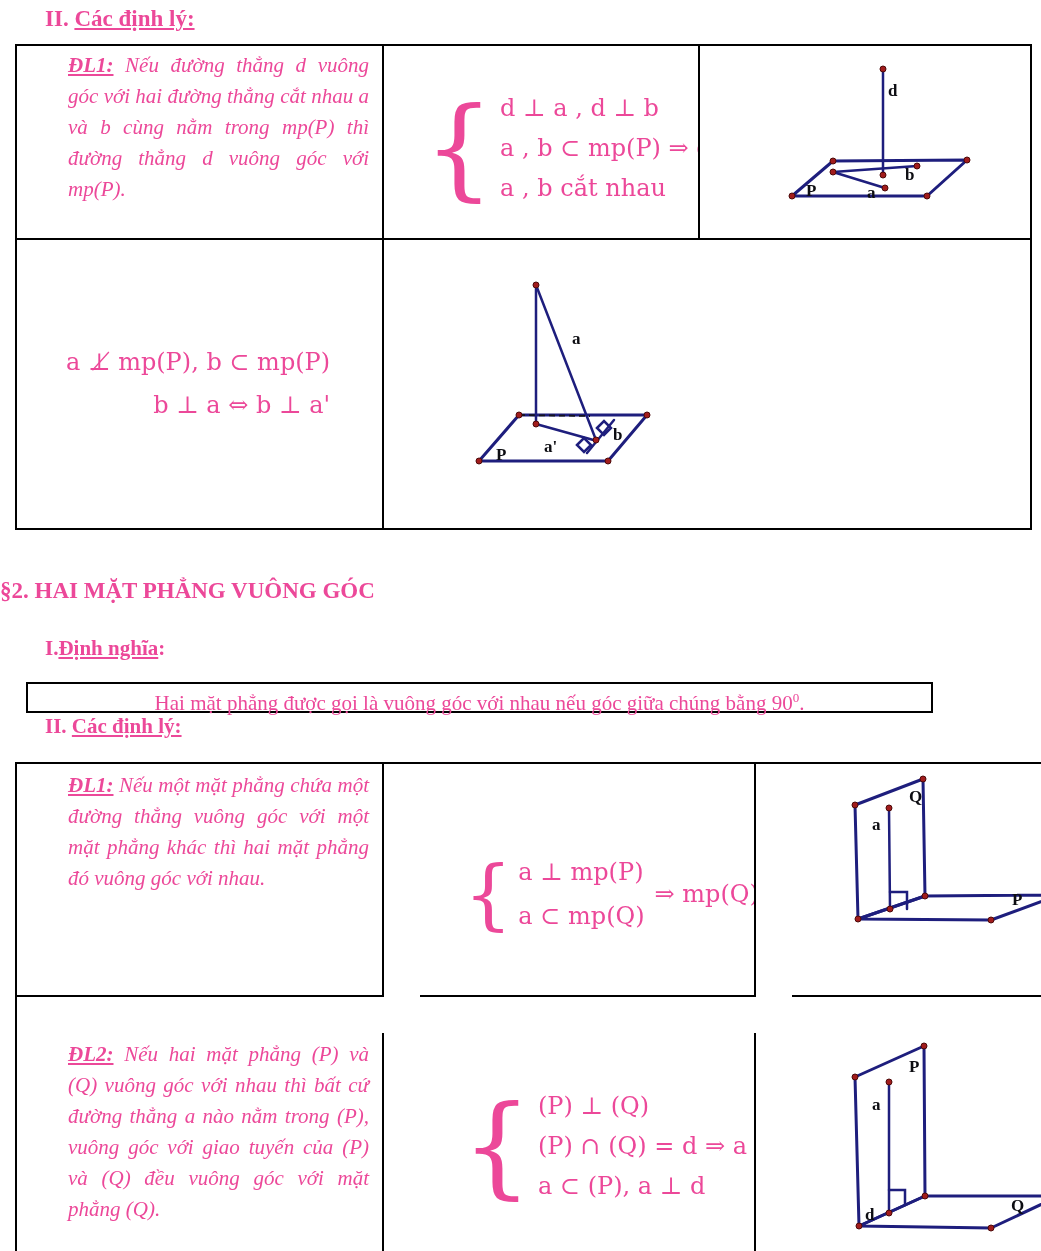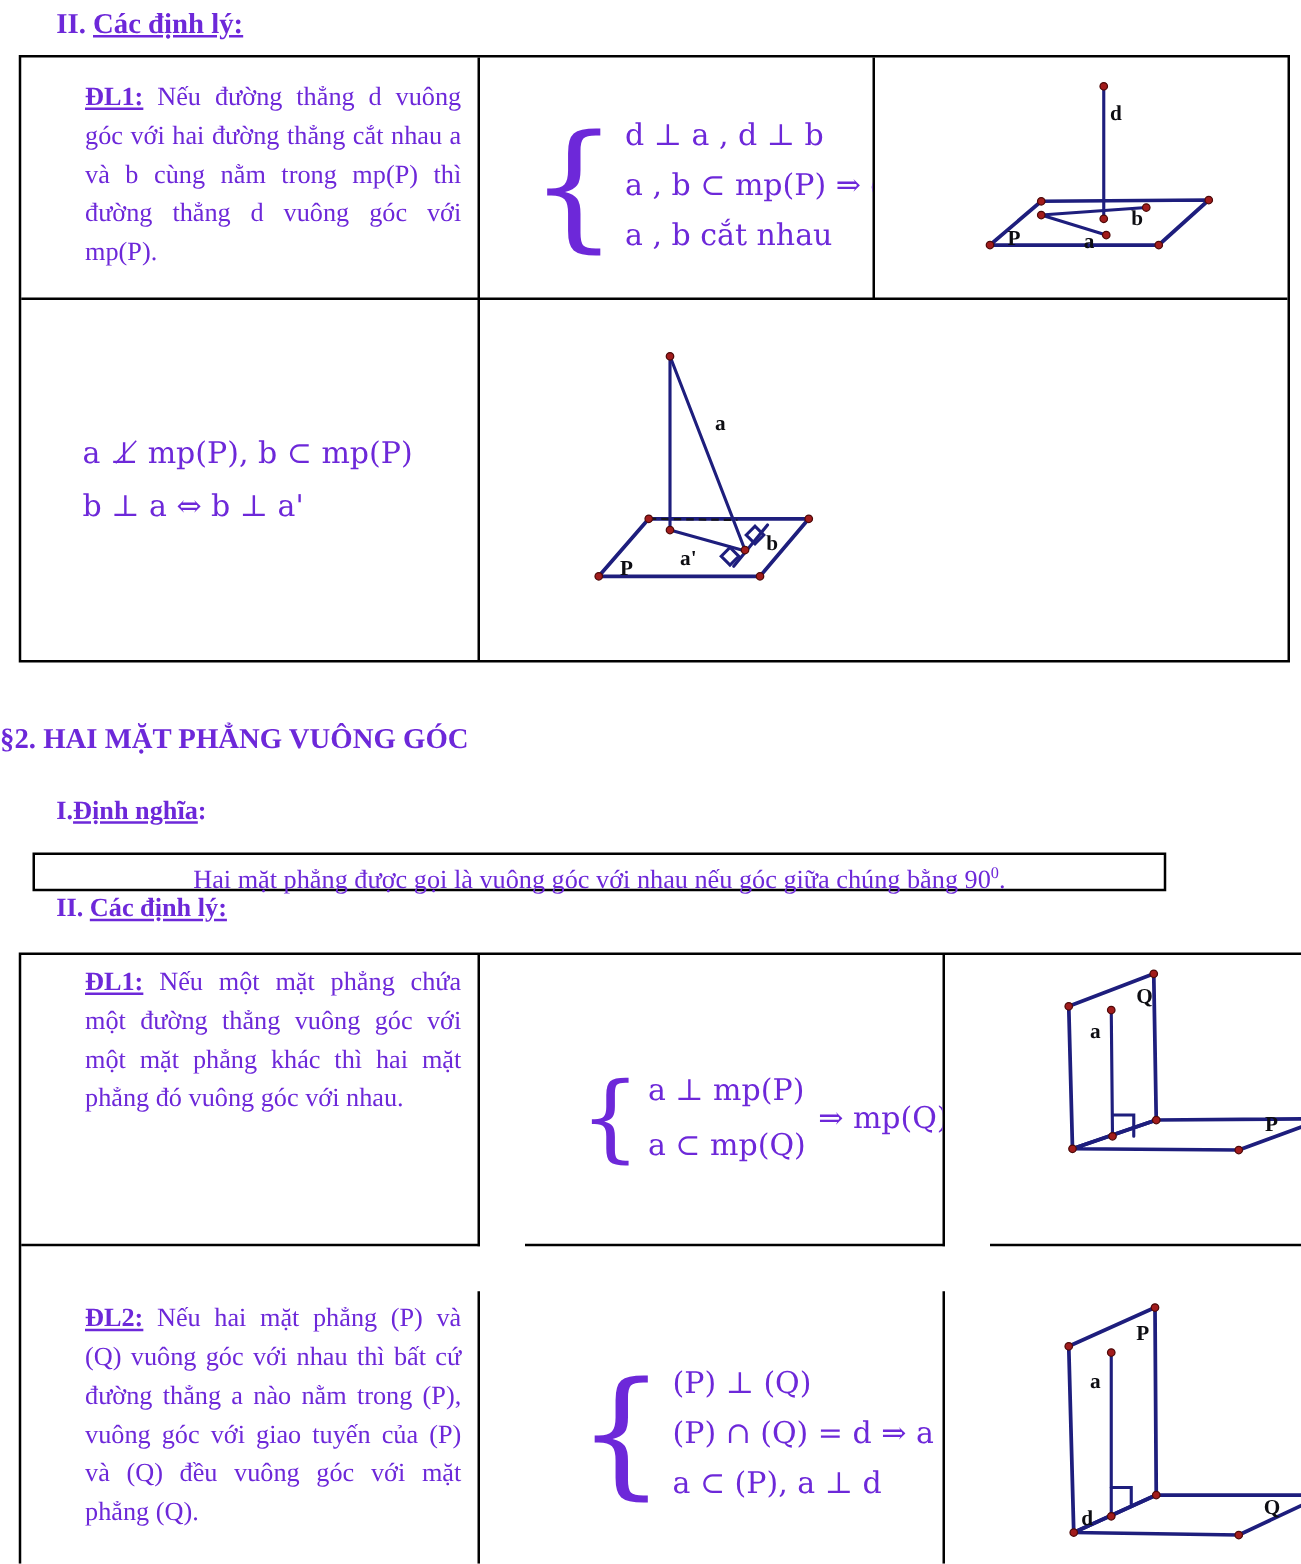--- a/index.html
+++ b/index.html
@@ -1,46 +1,46 @@
 <!DOCTYPE html>
 <html><head>
 <meta charset="utf-8">
 <style>
   html,body{margin:0;padding:0;background:#ffffff;}
-  .page{position:relative;width:1041px;height:1251px;background:#fff;color:#6d28d9;
+  .page{position:relative;width:1041px;height:1251px;background:#fff;color:#ec4899;
         font-family:"Liberation Serif","DejaVu Serif",serif;overflow:hidden;}
   .heading{position:absolute;font-weight:bold;font-size:23px;white-space:nowrap;}
   .ul{text-decoration:underline;}
   #h-theorems-1{left:45px;top:6px;}
   #h-section{left:0;right:0;top:578px;text-align:left;font-weight:bold;font-size:23px;position:absolute;}
   #h-dinhnghia{left:45px;top:636px;font-size:21px;}
   #h-theorems-2{left:45px;top:714px;font-size:21px;}
   .defbox{position:absolute;left:26px;top:682px;width:903px;height:27px;border:2px solid #000;
           text-align:center;font-size:21px;line-height:27px;}
   .defbox sup{font-size:13px;}
   .tbl{position:absolute;display:grid;border:2px solid #000;background:#fff;}
   #t1{left:15px;top:44px;grid-template-columns:367px 316px 330px;grid-template-rows:194px 288px;}
   #t2{left:15px;top:762px;grid-template-columns:367px 336px 300px;grid-template-rows:233px 237px;gap:36px;}
   .cell{border-right:2px solid #000;border-bottom:2px solid #000;position:relative;overflow:hidden;box-sizing:border-box;}
   .cell.lc{border-right:none;}
   .cell.lr{border-bottom:none;}
-  .txt{padding:16px 13px 0 51px;text-align:justify;font-size:21px;line-height:31px;}
+  .txt{padding:4px 13px 0 51px;text-align:justify;font-size:21px;line-height:31px;font-style:italic;}
   .txt.push{padding-top:54px;}
   .txt.tight{padding-top:6px;}
   .dl{font-weight:bold;text-decoration:underline;}
   .fcell{display:flex;align-items:center;}
   .formula{display:flex;align-items:center;font-size:24px;white-space:nowrap;
            font-family:"DejaVu Serif","Liberation Serif",serif;}
   .flines div{line-height:40px;}
   .brace{line-height:1;margin-right:6px;font-weight:400;}
   .b3{font-size:110px;}
   .b2{font-size:76px;}
   #f1{padding-left:40px;margin-top:12px;}
   #f2{padding-left:49px;}
-  #f2 div{line-height:43px;}
+  #f2 div{line-height:43px;text-align:right;}
   #f3{padding-left:44px;margin-top:28px;}
   #f3 .flines div{line-height:44px;}
   #f3 .fresult{margin-left:10px;}
   #f4{padding-left:42px;margin-top:-12px;}
   .dsvg{position:absolute;left:0;top:0;}
   .geo{stroke:#1e1e7d;stroke-width:3;fill:none;stroke-linejoin:round;}
   .thin{stroke:#1e1e7d;stroke-width:2.5;fill:none;stroke-linecap:round;}
   .dash{stroke:#15151c;stroke-width:1.8;fill:none;stroke-dasharray:6 4;}
   .dot{fill:#a21c1c;stroke:#4d0a0a;stroke-width:1;}
   .lbl{font:bold 17px "Liberation Serif","DejaVu Serif",serif;fill:#0d0d12;}

